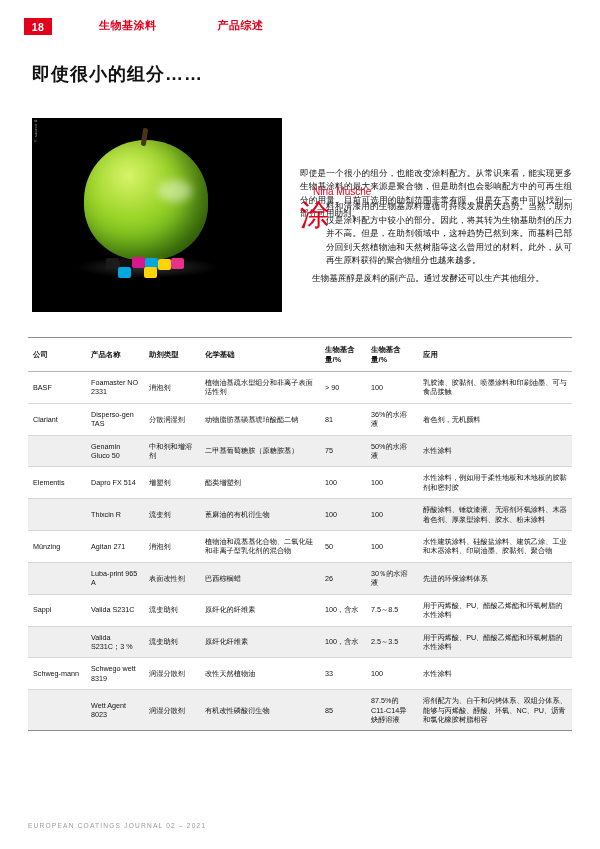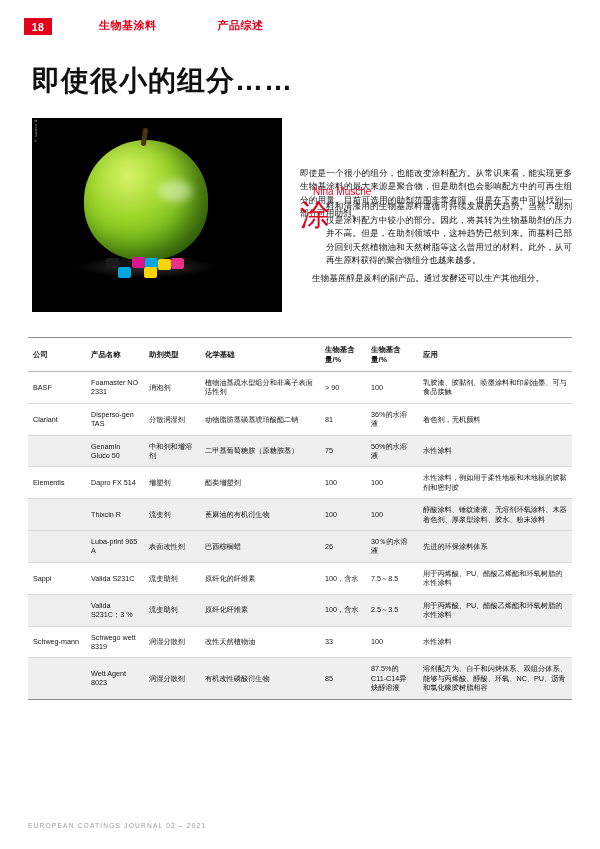--- a/index.html
+++ b/index.html
@@ -28,21 +28,21 @@
     letter-spacing:.5px;
   }
   .header-sub{
     color:#e2001a;font-size:11px;font-weight:bold;margin-left:38px;
     letter-spacing:.5px;
   }
 
   
   .title{
     position:absolute;left:32px;top:62px;width:540px;
-    font-size:28px;font-weight:bold;letter-spacing:1px;color:#111;
+    font-size:18px;font-weight:bold;letter-spacing:1px;color:#111;
   }
 
   
   .photo{
     position:absolute;left:32px;top:118px;width:250px;height:194px;
     background:#000;overflow:hidden;
   }
   .photo .credit{
     position:absolute;left:1px;top:24px;
     transform:rotate(-90deg);transform-origin:left top;
@@ -223,20 +223,29 @@
         </tr>
         <tr class="alt">
           <td></td>
           <td>Thixcin R</td>
           <td>流变剂</td>
           <td>蓖麻油的有机衍生物</td>
           <td>100</td>
           <td>100</td>
           <td>醇酸涂料、锤纹漆液、无溶剂环氧涂料、木器着色剂、厚浆型涂料、胶水、粉末涂料</td>
         </tr>
+        <tr>
+          <td>Münzing</td>
+          <td>Agitan 271</td>
+          <td>消泡剂</td>
+          <td>植物油和疏基基化合物、二氧化硅和非离子型乳化剂的混合物</td>
+          <td>50</td>
+          <td>100</td>
+          <td>水性建筑涂料、硅酸盐涂料、建筑乙涂、工业和木器涂料、印刷油墨、胶黏剂、聚合物</td>
+        </tr>
         <tr class="alt">
           <td></td>
           <td>Luba-print 965 A</td>
           <td>表面改性剂</td>
           <td>巴西棕榈蜡</td>
           <td>26</td>
           <td>30％的水溶液</td>
           <td>先进的环保涂料体系</td>
         </tr>
         <tr>

